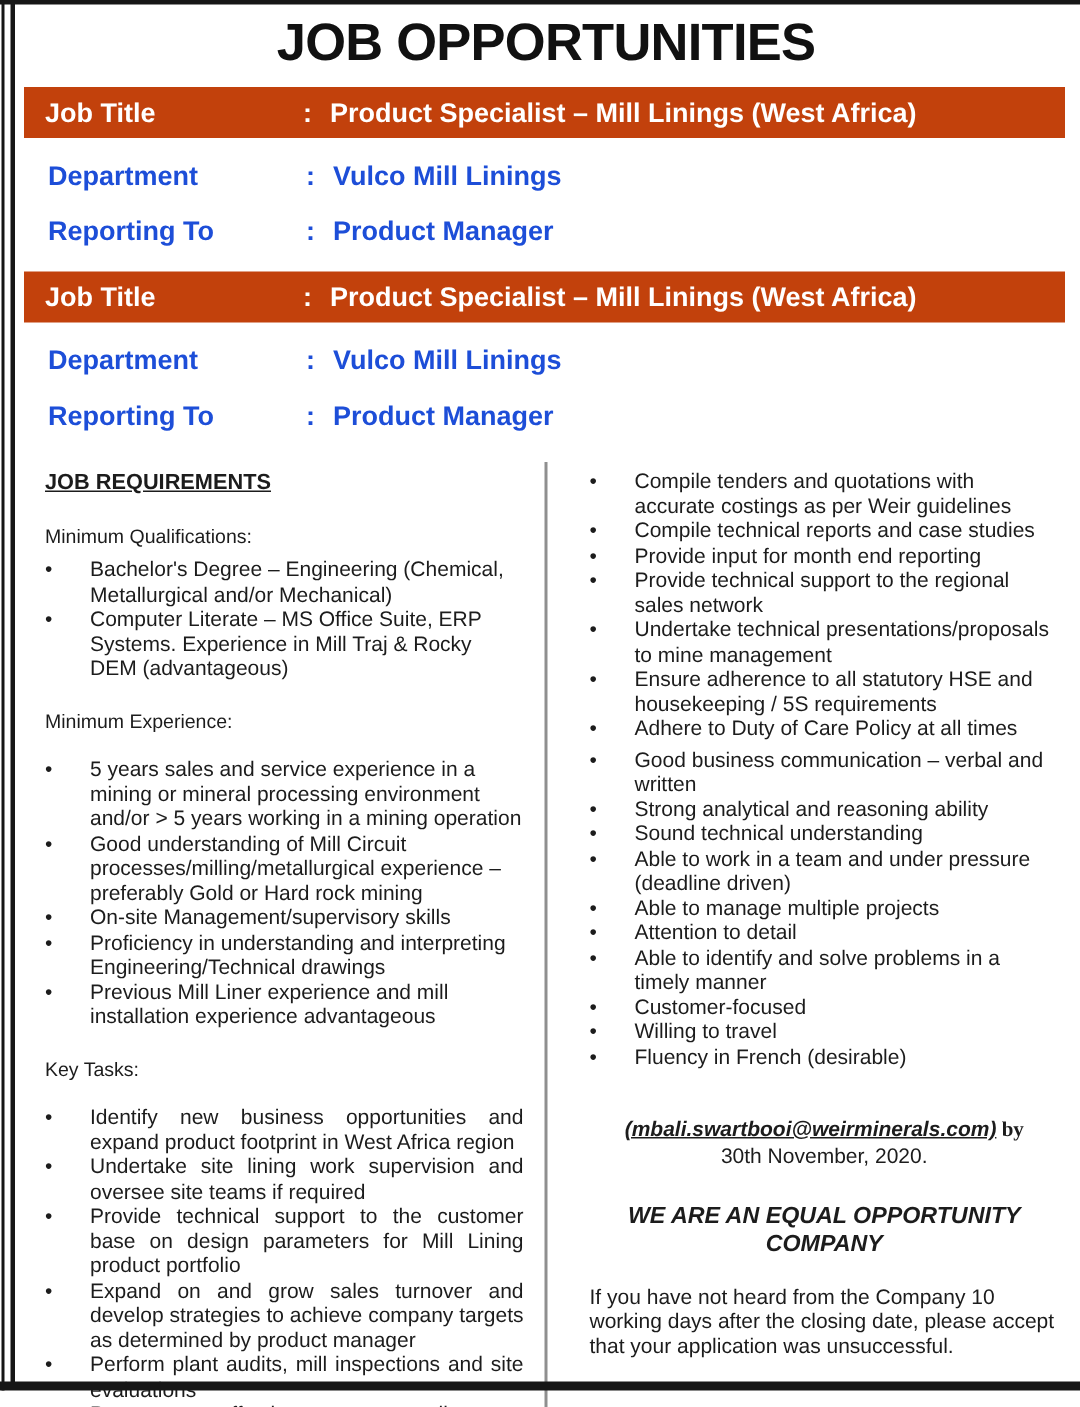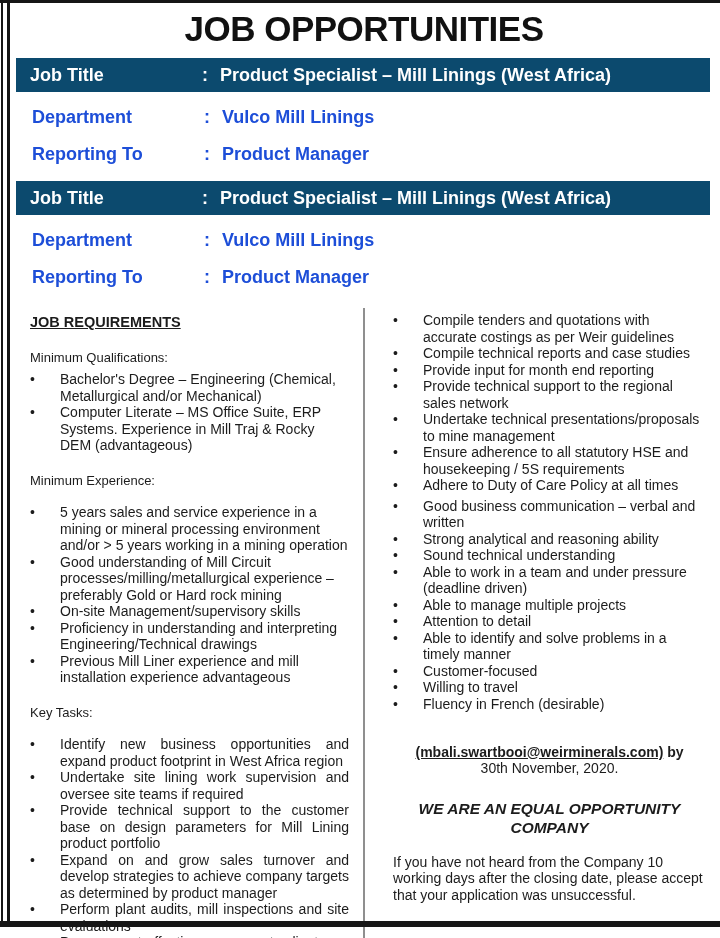--- a/index.html
+++ b/index.html
@@ -34,21 +34,21 @@
   .job-row{
     display:flex;
     padding-left:14px;
     font-weight:700;
     font-size:18px;
     line-height:21px;
     padding-top:15px;padding-bottom:1px;
     color:#1d4ed8;
   }
   .job-row.bar{
-    background:#0c4a6e;
+    background:#c2410c;
     color:#fff;
     height:34px;
     align-items:center;
     padding-top:0;padding-bottom:0;
     margin-left:-2px;
     margin-right:0;
   }
   .job-row .lbl{width:172px;flex:none;}
   .job-row .sep{width:18px;flex:none;}
   .job-row .val{flex:1;}
@@ -86,22 +86,22 @@
   .bullets.gap{margin-top:15px;}
   .bullet{display:flex;}
   .bullet .dot{width:30px;flex:none;}
   .bullet .btxt{flex:1;}
   .bullets.justify .btxt{text-align:justify;}
 
   .apply-note{
     margin-top:15px;
     text-align:center;
   }
-  .apply-email{font-weight:700;text-decoration:underline;}
-  .apply-by{font-weight:700;}
+  .apply-email{font-weight:700;text-decoration:underline;font-style:italic;}
+  .apply-by{font-weight:700;font-family:Liberation Serif, serif;}
   .equal-opp{
     margin:22px auto 0 auto;
     max-width:280px;
     text-align:center;
     font-weight:700;
     font-style:italic;
     font-size:15.5px;
     line-height:19px;
   }
   .closing{

